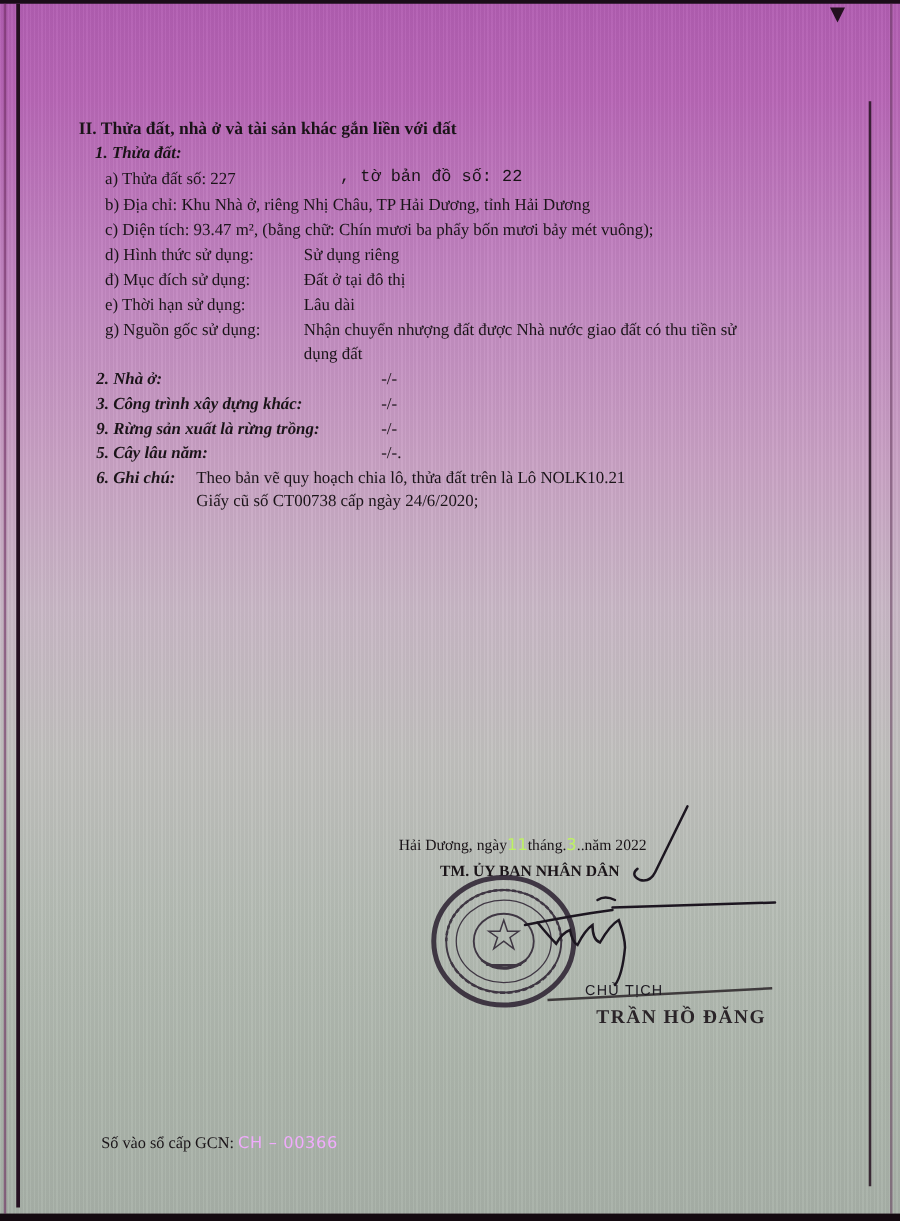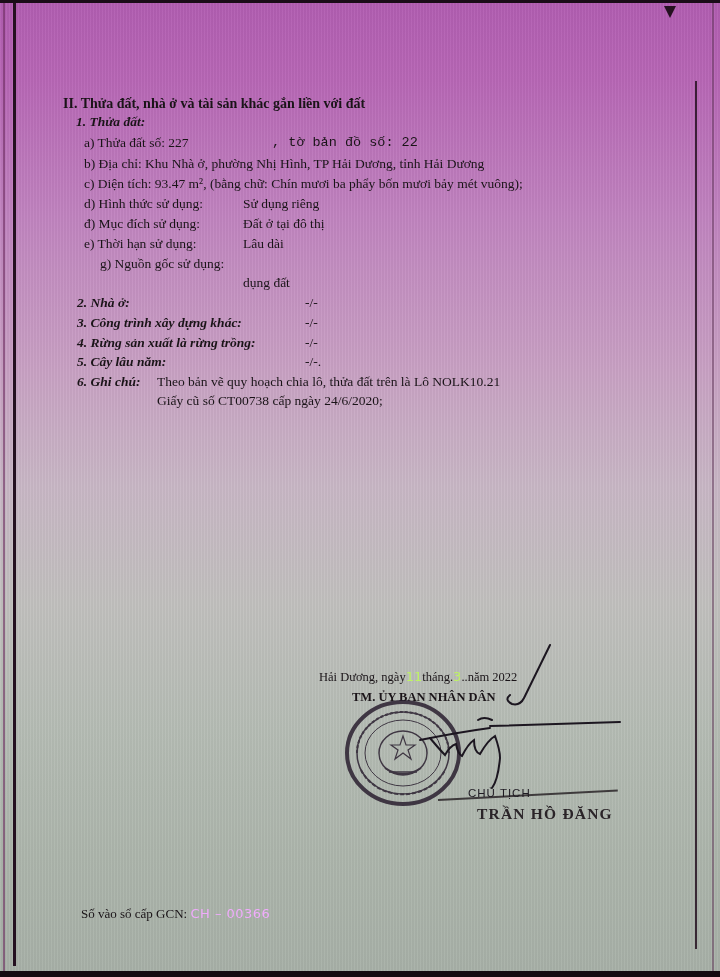--- a/index.html
+++ b/index.html
@@ -56,37 +56,38 @@
   <div class="top-mark"></div>
 </div>
 <div class="bottom-bar"></div>
 
 <div class="doc">
   <div class="line b" style="left:63px; top:95px; font-size:14px;">II. Thửa đất, nhà ở và tài sản khác gắn liền với đất</div>
   <div class="line bi" style="left:76px; top:113px;text-align:center;">1. Thửa đất:</div>
 
   <div class="line" style="left:84px; top:134px;">a) Thửa đất số: 227</div>
   <div class="line" style="left:272px; top:134px;font-family:Liberation Mono, monospace;">, tờ bản đồ số: 22</div>
-  <div class="line" style="left:84px; top:155px;">b) Địa chỉ: Khu Nhà ở, phường Nhị Hình, TP Hải Dương, tỉnh Hải Dương</div>
+  <div class="line" style="left:84px; top:155px;">b) Địa chỉ: Khu Nhà ở, riêng Nhị Châu, TP Hải Dương, tỉnh Hải Dương</div>
   <div class="line" style="left:84px; top:175px;">c) Diện tích: 93.47 m², (bằng chữ: Chín mươi ba phẩy bốn mươi bảy mét vuông);</div>
 
   <div class="line" style="left:84px; top:195px;">d) Hình thức sử dụng:</div>
   <div class="line" style="left:243px; top:195px;">Sử dụng riêng</div>
   <div class="line" style="left:84px; top:215px;">đ) Mục đích sử dụng:</div>
   <div class="line" style="left:243px; top:215px;">Đất ở tại đô thị</div>
   <div class="line" style="left:84px; top:235px;">e) Thời hạn sử dụng:</div>
   <div class="line" style="left:243px; top:235px;text-align:right;">Lâu dài</div>
-  <div class="line" style="left:100px; top:255px;">g) Nguồn gốc sử dụng:</div>
+  <div class="line" style="left:84px; top:255px;">g) Nguồn gốc sử dụng:</div>
+  <div class="line" style="left:243px; top:255px;">Nhận chuyển nhượng đất được Nhà nước giao đất có thu tiền sử</div>
   <div class="line" style="left:243px; top:274px;">dụng đất</div>
 
   <div class="line bi" style="left:77px; top:294px;">2. Nhà ở:</div>
   <div class="line" style="left:305px; top:294px;">-/-</div>
   <div class="line bi" style="left:77px; top:314px;">3. Công trình xây dựng khác:</div>
   <div class="line" style="left:305px; top:314px;">-/-</div>
-  <div class="line bi" style="left:77px; top:334px;">4. Rừng sản xuất là rừng trồng:</div>
+  <div class="line bi" style="left:77px; top:334px;">9. Rừng sản xuất là rừng trồng:</div>
   <div class="line" style="left:305px; top:334px;">-/-</div>
   <div class="line bi" style="left:77px; top:353px;">5. Cây lâu năm:</div>
   <div class="line" style="left:305px; top:353px;">-/-.</div>
 
   <div class="line bi" style="left:77px; top:373px;">6. Ghi chú:</div>
   <div class="line" style="left:157px; top:373px;">Theo bản vẽ quy hoạch chia lô, thửa đất trên là Lô NOLK10.21</div>
   <div class="line" style="left:157px; top:392px;">Giấy cũ số CT00738 cấp ngày 24/6/2020;</div>
 
   <div class="date-line">
     <span>Hải Dương, ngày</span><span class="hand">11</span><span>tháng</span>.<span class="hand">3</span><span>..năm 2022</span>

